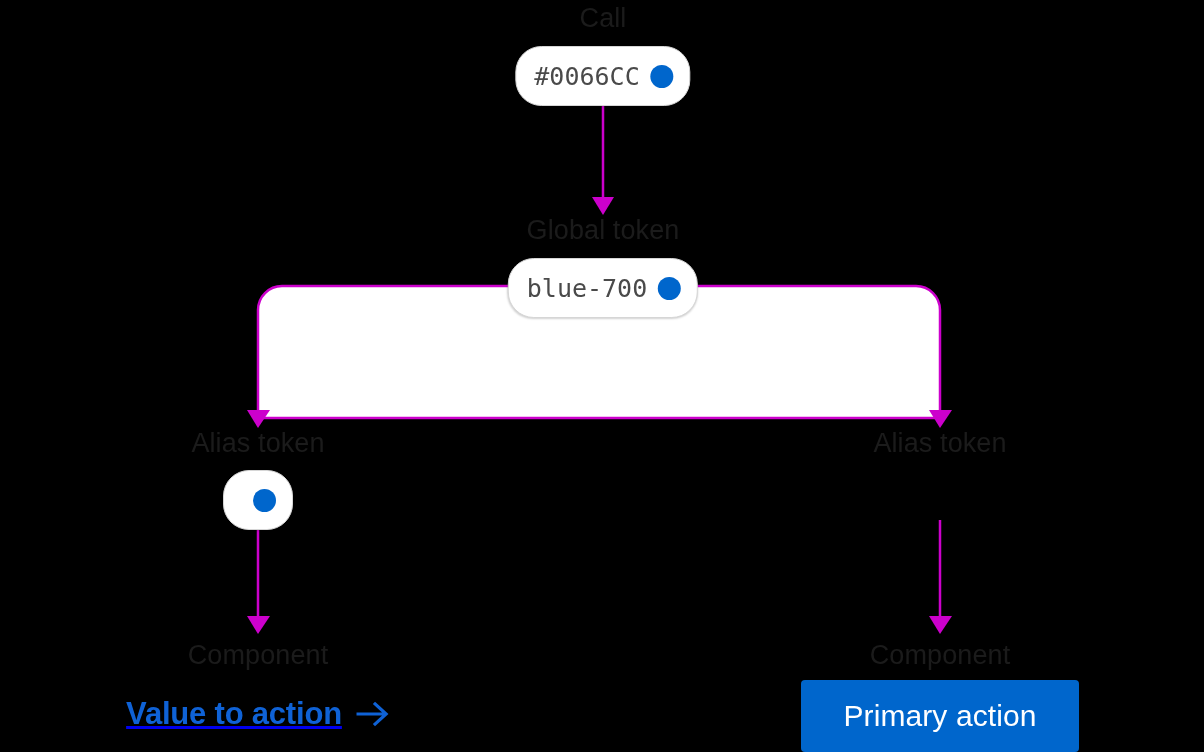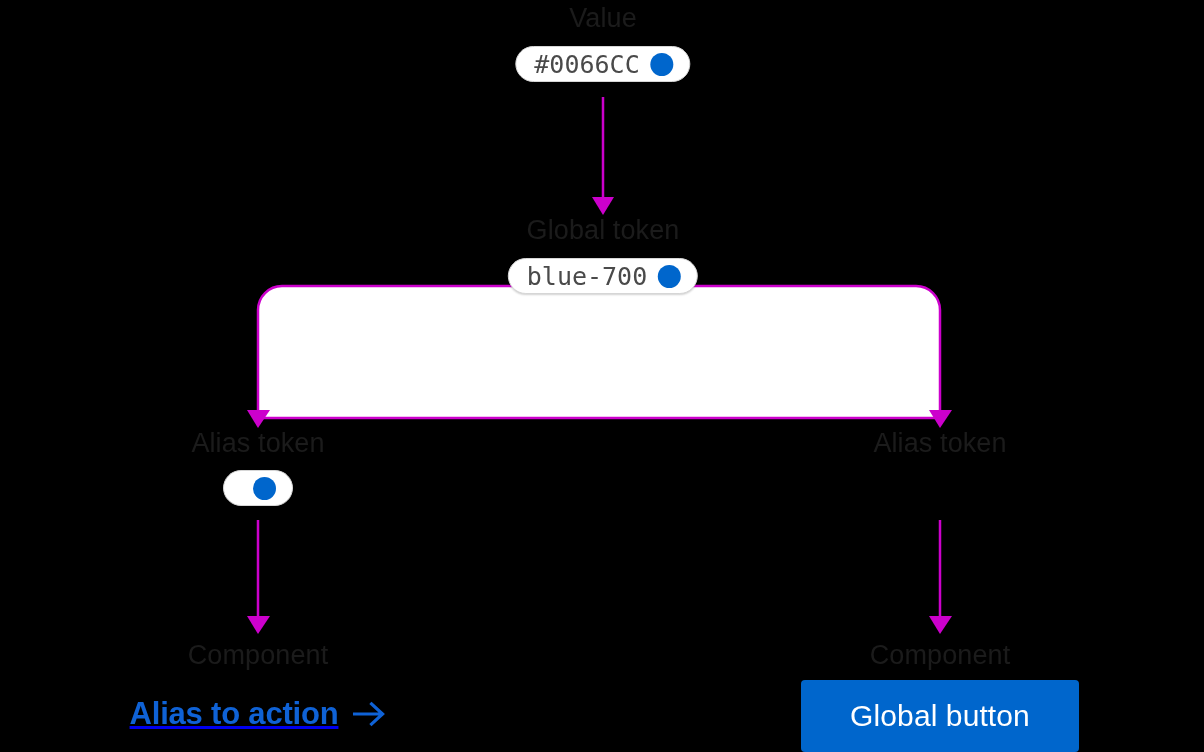--- a/index.html
+++ b/index.html
@@ -43,21 +43,21 @@
     white-space: nowrap;
     transform: translateX(-50%);
   }
 
   
   .pill {
     position: absolute;
     display: flex;
     align-items: center;
     box-sizing: border-box;
-    height: 36px;
+    height: 60px;
     background: #ffffff;
     border: 1px solid #d6d6d6;
     border-radius: 26px;
     padding: 0 16px 0 18px;
     box-shadow: 0 1px 2px rgba(0,0,0,0.18);
     transform: translateX(-50%);
     white-space: nowrap;
   }
   .pill-text {
     font-family: "DejaVu Sans Mono", "Liberation Mono", monospace;
@@ -142,21 +142,21 @@
     <polygon points="247,410 270,410 258,428" fill="#CC00CC"></polygon>
     <polygon points="929,410 952,410 940,428" fill="#CC00CC"></polygon>
 
     <line x1="258" y1="520" x2="258" y2="617" stroke="#CC00CC" stroke-width="2.5"></line>
     <polygon points="247,616 270,616 258,634" fill="#CC00CC"></polygon>
 
     <line x1="940" y1="520" x2="940" y2="617" stroke="#CC00CC" stroke-width="2.5"></line>
     <polygon points="929,616 952,616 940,634" fill="#CC00CC"></polygon>
   </svg>
 
-  <div class="stage-label" style="left:603px; top:3px;">Value</div>
+  <div class="stage-label" style="left:603px; top:3px;">Call</div>
 
   <div class="pill" style="left:603px; top:46px;">
     <span class="pill-text">#0066CC</span>
     <span class="pill-swatch" style="background:#0066CC;"></span>
   </div>
 
   <div class="stage-label" style="left:603px; top:215px;text-align:center;">Global token</div>
 
   <div class="pill" style="left:603px; top:258px;">
     <span class="pill-text">blue-700</span>
@@ -168,27 +168,27 @@
   <div class="pill" style="left:258px; top:470px;">
     <span class="pill-swatch" style="background:#0066CC;"></span>
   </div>
 
   <div class="stage-label" style="left:940px; top:428px;">Alias token</div>
 
 
   <div class="stage-label" style="left:258px; top:640px;">Component</div>
 
   <a class="cta" href="#" style="left:258px; top:698px;">
-    <span class="cta-text" style="color:#0F62D6;">Alias to action</span>
+    <span class="cta-text" style="color:#0F62D6;">Value to action</span>
     <span class="cta-arrow">
       <svg width="34" height="26" viewBox="0 0 34 26" xmlns="http://www.w3.org/2000/svg">
         <path d="M2 13 H29 M19 3 L30 13 L19 23" fill="none" stroke="#0F62D6" stroke-width="3.2" stroke-linecap="square" stroke-linejoin="miter"></path>
       </svg>
     </span>
   </a>
 
   <div class="stage-label" style="left:940px; top:640px;">Component</div>
 
   <button class="primary-button" style="left:940px; top:680px; width:278px; height:72px; background:#0066CC;">
-    <span class="primary-button-text">Global button</span>
+    <span class="primary-button-text">Primary action</span>
   </button>
 
 </div>
 
 </body></html>

